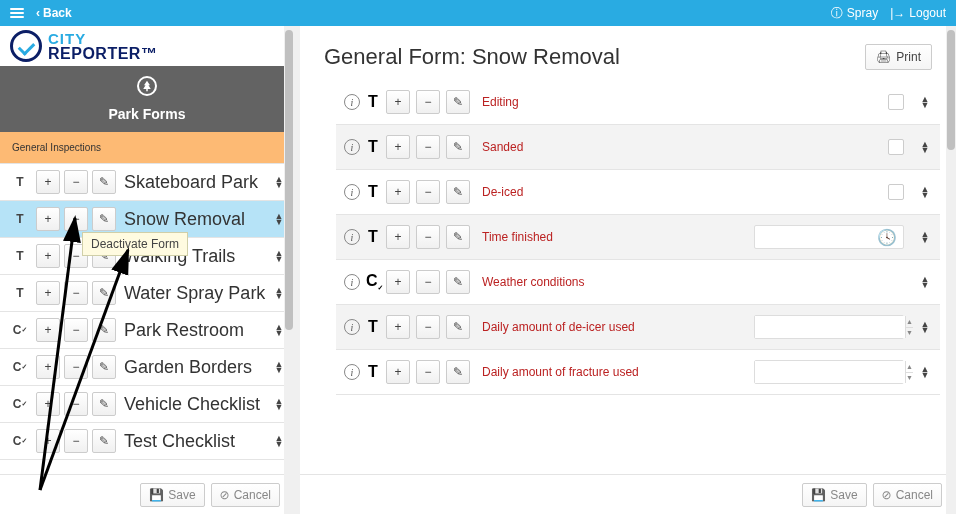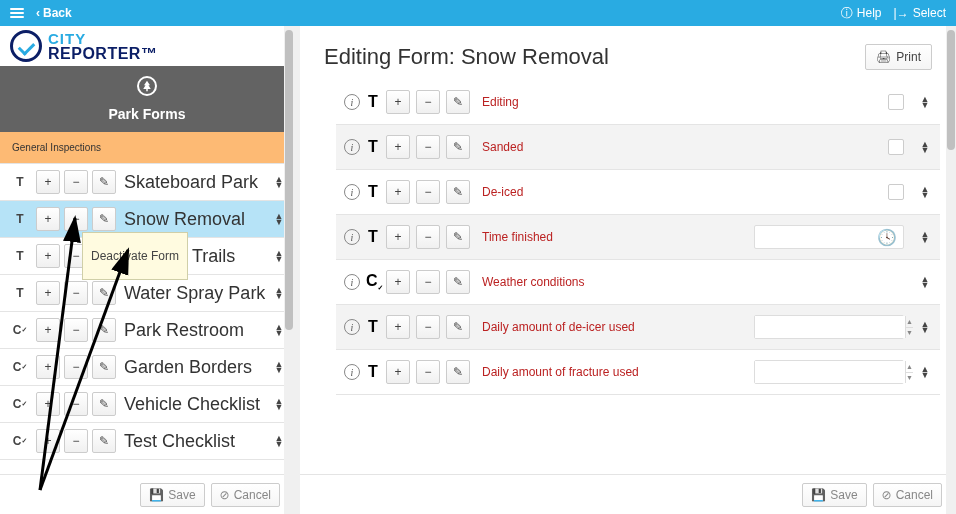--- a/index.html
+++ b/index.html
@@ -30,21 +30,21 @@
 
 .category-title { padding: 10px 12px; font-size:10px; color:#333; background:#fdba74; border-bottom:1px solid #e4e4e4; }
 
 .form-list { flex:1; overflow:auto; position:relative; }
 .form-row { display:flex; align-items:center; padding:6px 8px; border-bottom:1px solid #e4e4e4; background:#fff; gap:4px; position:relative; }
 .form-row.selected { background:#b6e3f7; }
 .form-row .btn { width:24px; height:24px; border:1px solid #ccc; border-radius:2px; background:linear-gradient(#fff,#f0f0f0); display:flex; align-items:center; justify-content:center; font-size:12px; color:#444; cursor:pointer; }
 .form-row .name { flex:1; font-size:18px; color:#333; padding-left:4px; }
 .form-row .reorder { width:14px; display:flex; flex-direction:column; align-items:center; color:#444; cursor:grab; line-height:0.5; font-size:9px; gap:1px; }
 
-.tooltip { position:absolute; left:82px; top:68px; background:#fffbe0; border:1px solid #d0cfa8; padding:16px 8px; font-size:12px; color:#444; white-space:nowrap; z-index:5; }
+.tooltip { position:absolute; left:82px; top:68px; background:#fffbe0; border:1px solid #d0cfa8; padding:4px 8px; font-size:12px; color:#444; white-space:nowrap; z-index:5; }
 
 .left-footer, .right-footer { height:40px; border-top:1px solid #e4e4e4; display:flex; align-items:center; justify-content:flex-end; gap:6px; padding:0 14px; background:#fff; }
 .footer-btn { display:flex; align-items:center; gap:4px; border:1px solid #ccc; border-radius:2px; background:linear-gradient(#fff,#f5f5f5); padding:4px 8px; font-size:12px; color:#888; cursor:pointer; }
 
 
 .right-header { padding: 18px 24px 10px 24px; display:flex; align-items:flex-start; justify-content:space-between; }
 .right-header h1 { font-size:22px; font-weight:400; color:#333; }
 .print-btn { display:flex; align-items:center; gap:5px; border:1px solid #ccc; border-radius:2px; background:linear-gradient(#fff,#f5f5f5); padding:5px 10px; font-size:12px; cursor:pointer; color:#444; }
 
 .field-list { flex:1; overflow:auto; padding: 0 16px 0 36px; }
@@ -82,25 +82,25 @@
         <span></span>
       </div>
     <div class="back">
       <span>‹</span>
       <span>Back</span>
     </div>
   </div>
   <div class="right">
     <div class="help">
       <span>ⓘ</span>
-      <span>Help</span>
+      <span>Spray</span>
     </div>
     <div class="logout">
       <span>|→</span>
-      <span>Select</span>
+      <span>Logout</span>
     </div>
   </div>
 </div>
 
 <div class="main">
   <div class="left-pane">
     <div class="logo">
       <div class="logo-badge"></div>
       <div class="logo-text">
         <div class="l1">CITY</div>
@@ -217,21 +217,21 @@
         <span>Cancel</span>
       </div>
     </div>
     <div class="scrollbar-fake">
         <div class="thumb" style="height:300px; margin-top:4px;"></div>
       </div>
   </div>
 
   <div class="right-pane">
     <div class="right-header">
-      <h1>Editing Form: Snow Removal</h1>
+      <h1>General Form: Snow Removal</h1>
       <div class="print-btn">
         <span>🖨</span>
         <span>Print</span>
       </div>
     </div>
     <div class="field-list" id="field-list">
         <div class="field-row">
           <div class="info">i</div>
           <div style="width:14px;font-weight:700;text-align:center;">T</div>
           <div class="btn">+</div>

